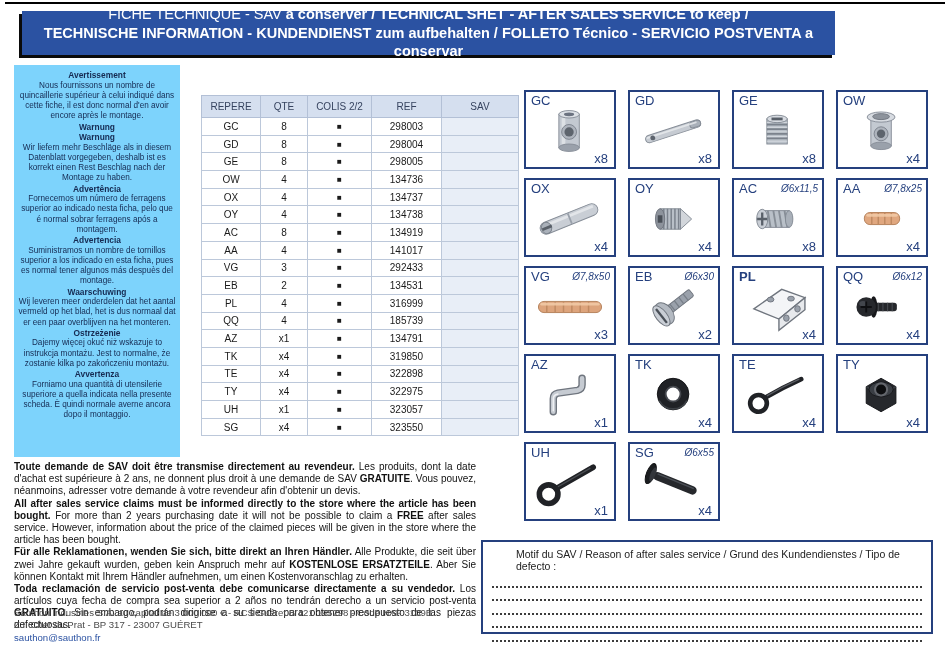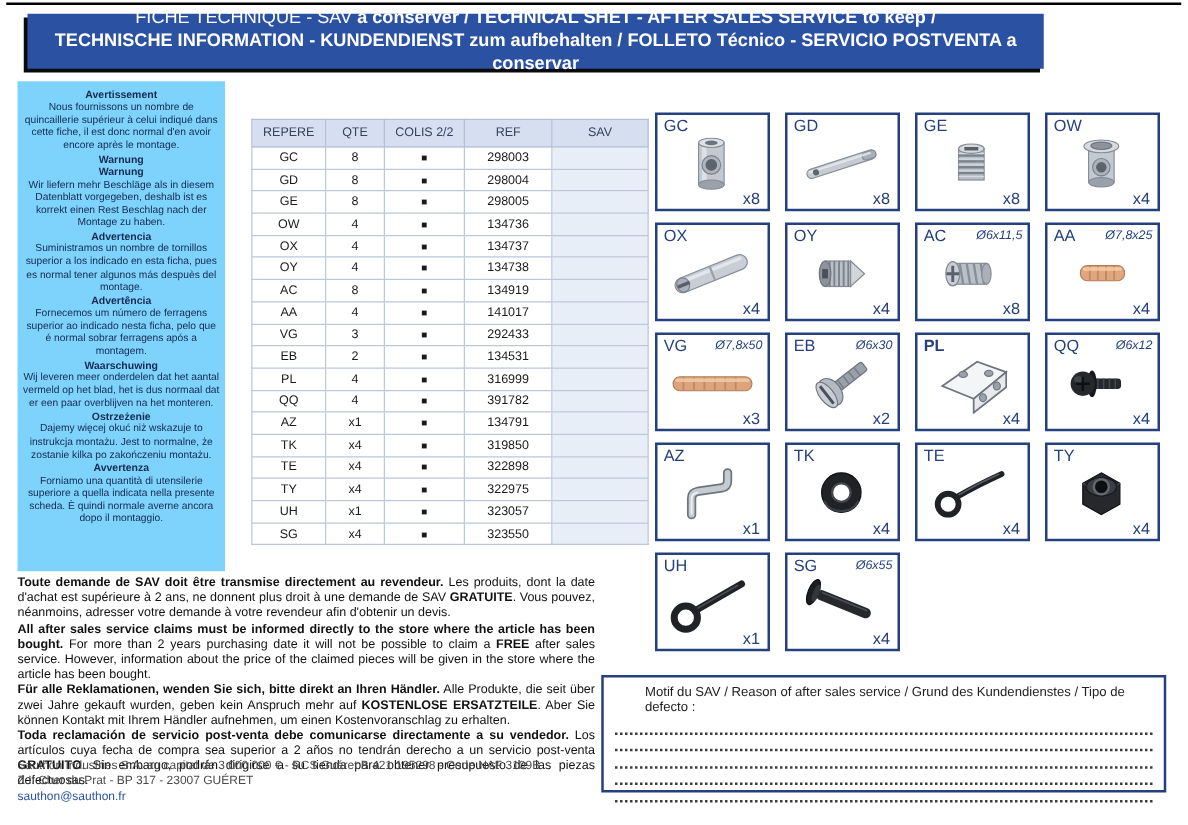--- a/index.html
+++ b/index.html
@@ -67,26 +67,26 @@
       <div class="wbody">Nous fournissons un nombre de quincaillerie supérieur à celui indiqué dans cette fiche, il est donc normal d'en avoir encore après le montage.</div>
     </div>
     <div>
       <div class="wtitle">Warnung</div>
     </div>
     <div>
       <div class="wtitle">Warnung</div>
       <div class="wbody">Wir liefern mehr Beschläge als in diesem Datenblatt vorgegeben, deshalb ist es korrekt einen Rest Beschlag nach der Montage zu haben.</div>
     </div>
     <div>
+      <div class="wtitle">Advertência</div>
+      <div class="wbody">Fornecemos um número de ferragens superior ao indicado nesta ficha, pelo que é normal sobrar ferragens após a montagem.</div>
+    </div>
+    <div>
       <div class="wtitle">Advertencia</div>
       <div class="wbody">Suministramos un nombre de tornillos superior a los indicado en esta ficha, pues es normal tener algunos más despuès del montage.</div>
-    </div>
-    <div>
-      <div class="wtitle">Advertência</div>
-      <div class="wbody">Fornecemos um número de ferragens superior ao indicado nesta ficha, pelo que é normal sobrar ferragens após a montagem.</div>
     </div>
     <div>
       <div class="wtitle">Waarschuwing</div>
       <div class="wbody">Wij leveren meer onderdelen dat het aantal vermeld op het blad, het is dus normaal dat er een paar overblijven na het monteren.</div>
     </div>
     <div>
       <div class="wtitle">Ostrzeżenie</div>
       <div class="wbody">Dajemy więcej okuć niż wskazuje to instrukcja montażu. Jest to normalne, że zostanie kilka po zakończeniu montażu.</div>
     </div>
     <div>
@@ -180,21 +180,21 @@
         <td class="w1">PL</td>
         <td class="w2">4</td>
         <td class="w3 colis">■</td>
         <td class="w4">316999</td>
         <td class="w5 savcol"></td>
       </tr>
       <tr>
         <td class="w1">QQ</td>
         <td class="w2">4</td>
         <td class="w3 colis">■</td>
-        <td class="w4">391782</td>
+        <td class="w4">185739</td>
         <td class="w5 savcol"></td>
       </tr>
       <tr>
         <td class="w1">AZ</td>
         <td class="w2">x1</td>
         <td class="w3 colis">■</td>
         <td class="w4">134791</td>
         <td class="w5 savcol"></td>
       </tr>
       <tr>

